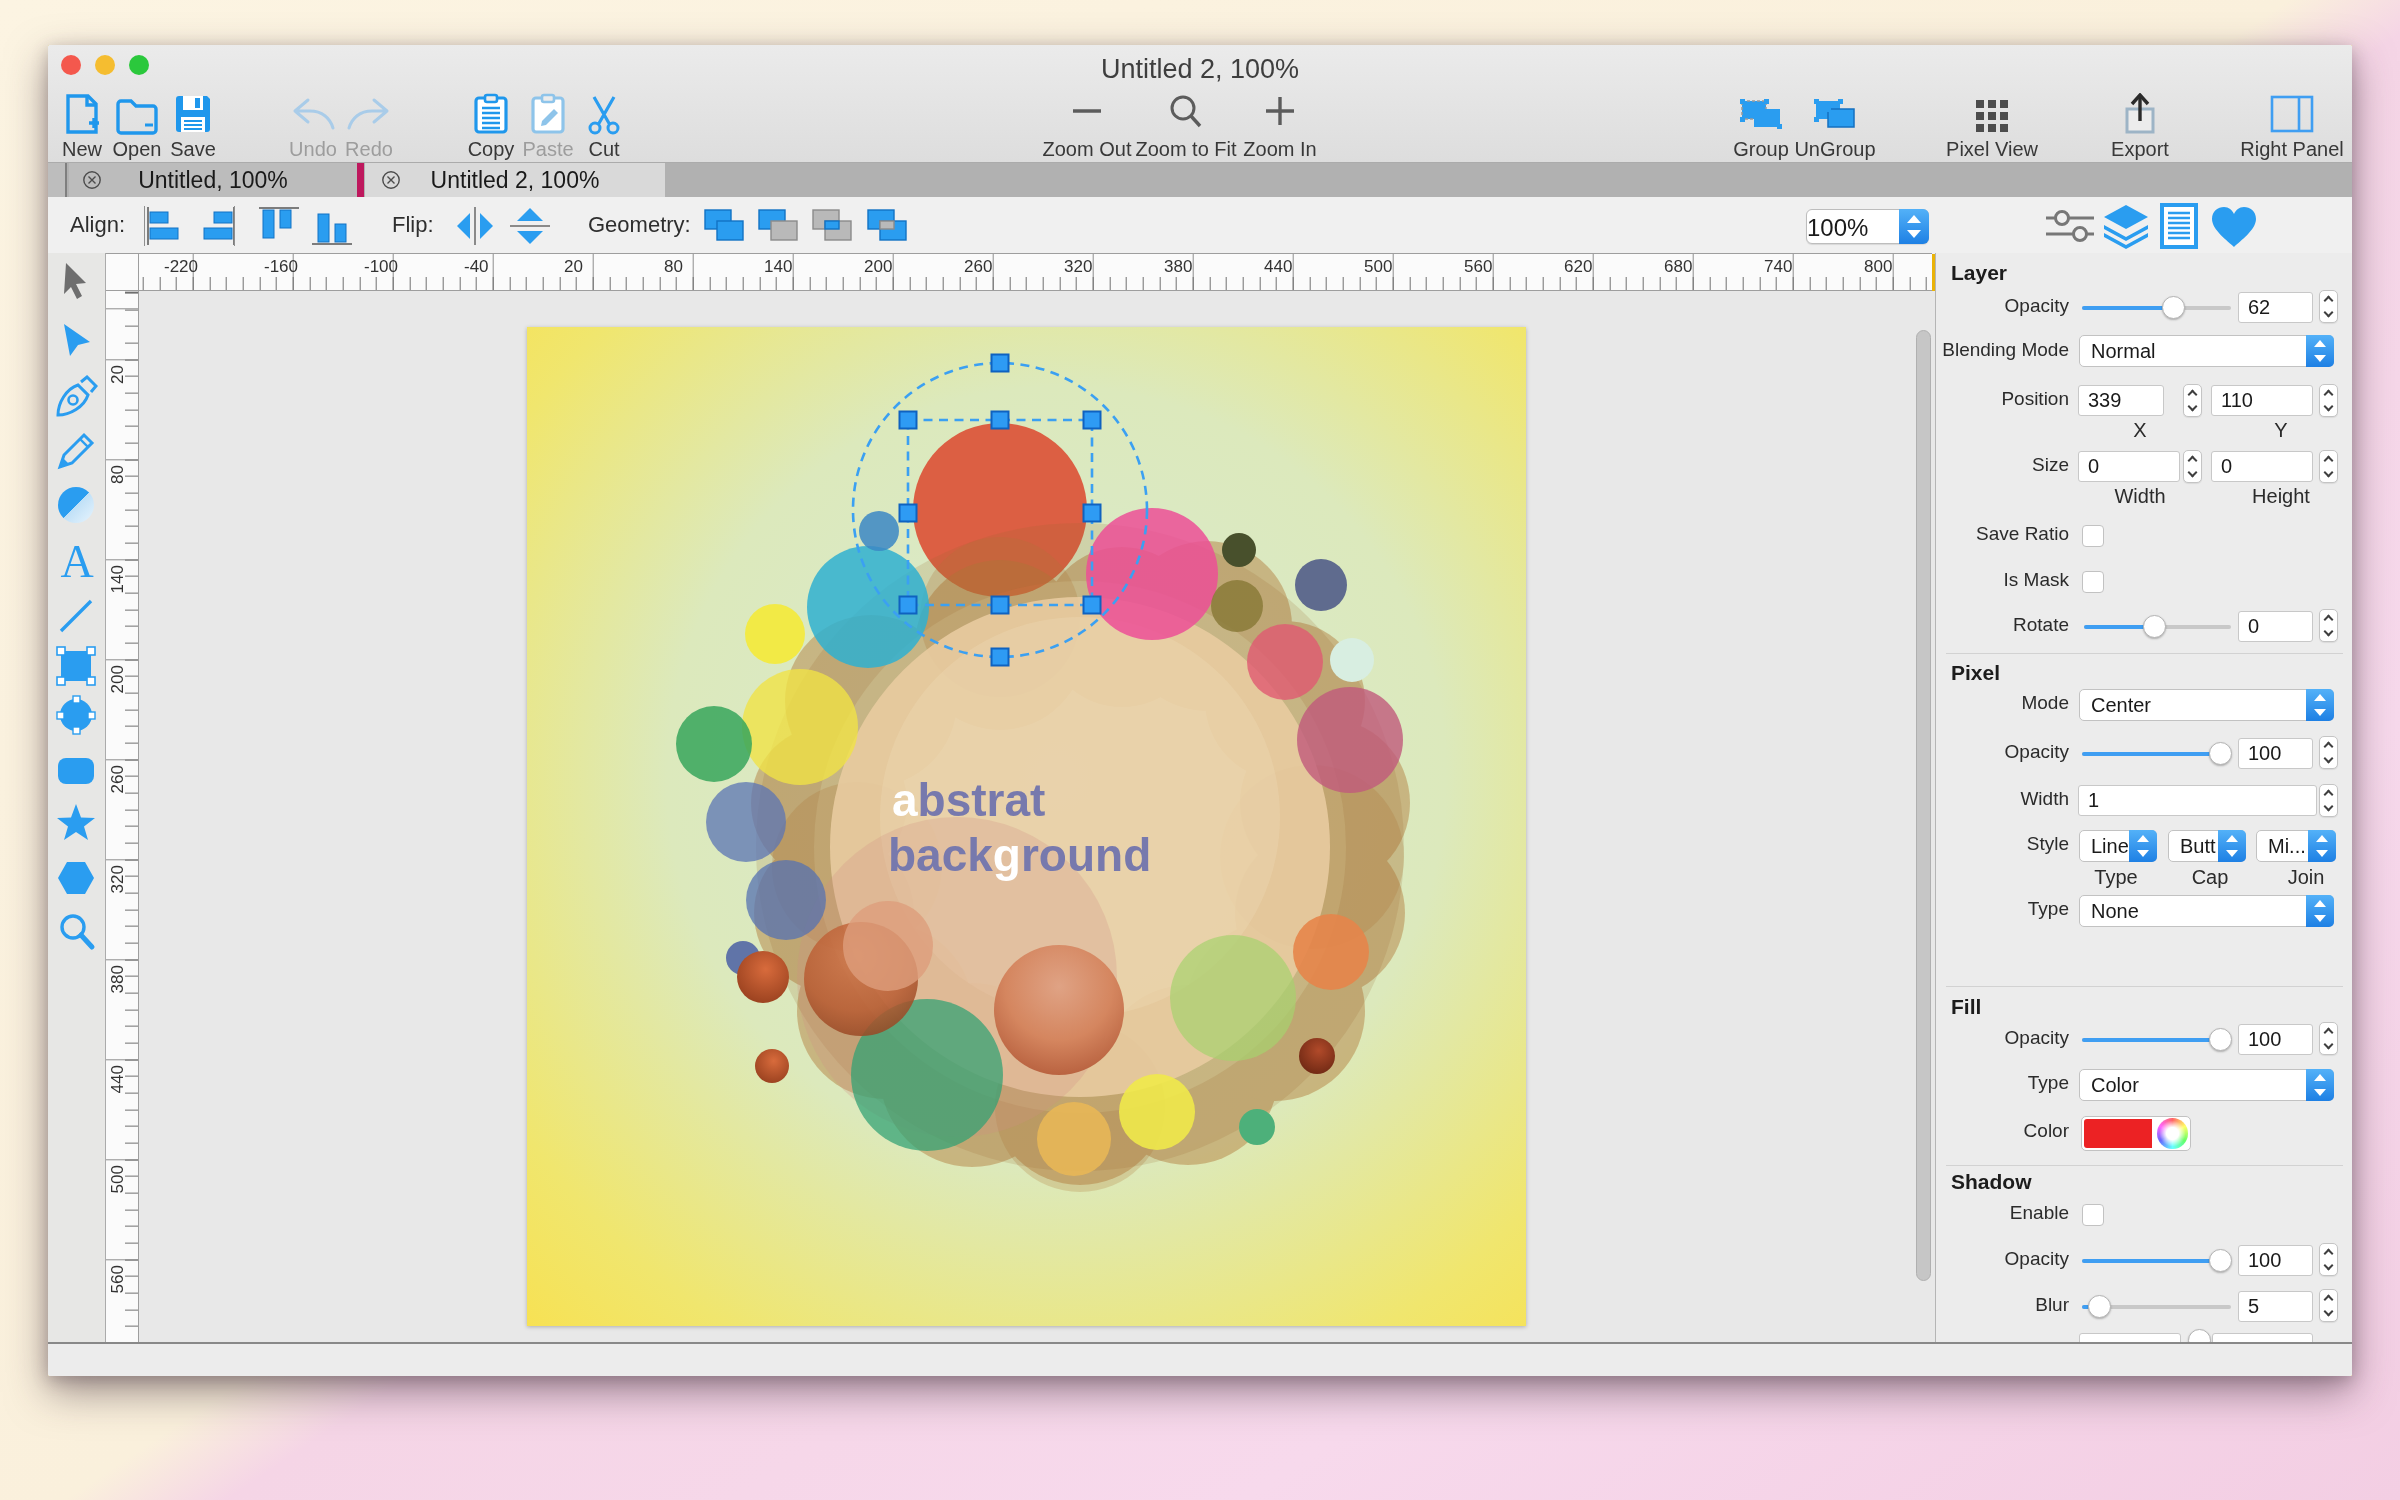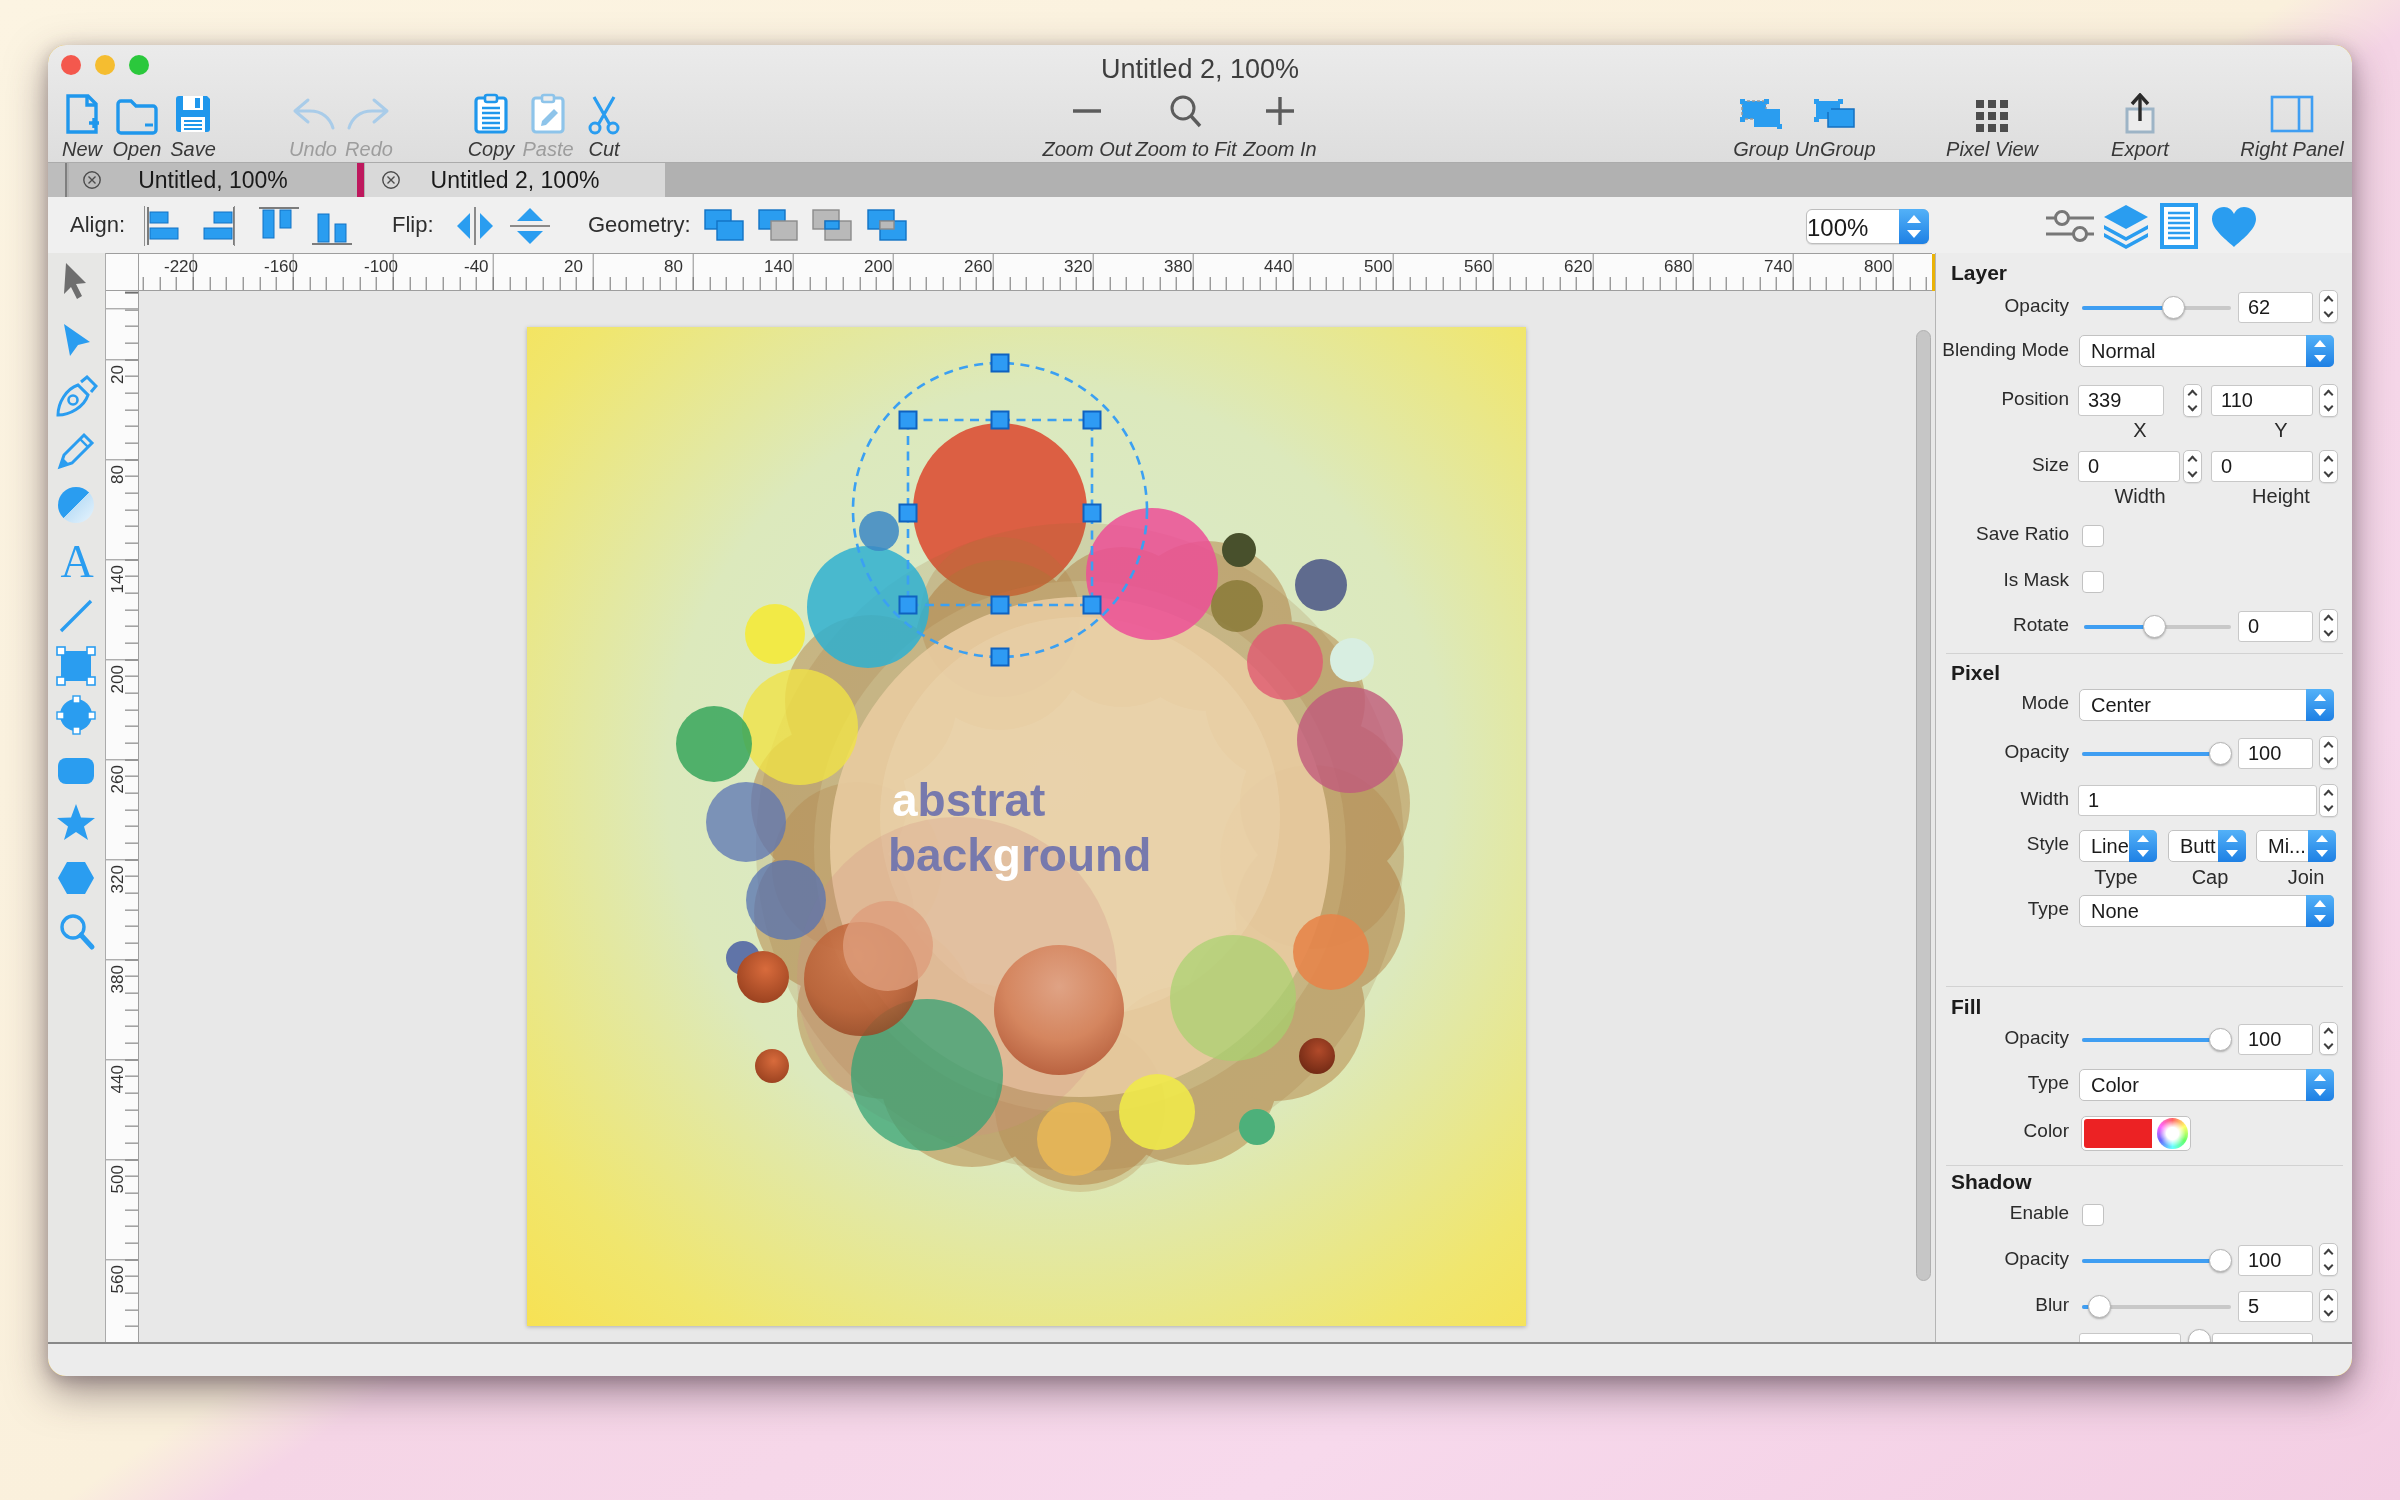--- a/index.html
+++ b/index.html
@@ -4,34 +4,34 @@
 <style>
   * { margin:0; padding:0; box-sizing:border-box; }
   html,body { width:2400px; height:1500px; overflow:hidden; font-family:"Liberation Sans", sans-serif; }
   body {
     background:
       linear-gradient(146deg, #fcf4e2 0%, #faf0dc 49.5%, #f5d5e6 53%, #f7d9ec 75%, #f3cee3 100%);
   }
   .abs { position:absolute; }
   #win {
     position:absolute; left:48px; top:45px; width:2304px; height:1331px;
-    border-radius:18px; overflow:hidden; background:#eab308;
+    border-radius:1px; overflow:hidden; background:#eab308;
     box-shadow: 0 16px 40px rgba(70,50,62,.50), 0 4px 16px rgba(90,70,82,.32);
   }
   
   #toolbar {
     position:absolute; left:0; top:0; width:2304px; height:118px;
     background:linear-gradient(#ebebeb, #dddddd);
     border-bottom:1px solid #ababab;
   }
   #title { position:absolute; left:0; top:9px; width:2304px; text-align:center;
     font-size:27px; color:#3e3e3e; }
   .tbtn { position:absolute; text-align:center; }
   .tbtn svg { display:block; margin:0 auto; }
-  .tlab { font-size:20px; color:#383838; margin-top:3px;font-style:italic; }
+  .tlab { font-size:20px; color:#383838; margin-top:3px; }
   .tlab.dim { color:#9d9d9d; }
   
   #tabbar { position:absolute; left:0; top:118px; width:2304px; height:34px; background:#b1b1b1; }
   .tab { position:absolute; top:0; height:34px; font-size:23px; color:#191919; }
   .tabclose { position:absolute; top:7px; width:20px; height:20px; }
   
   #alignbar { position:absolute; left:0; top:152px; width:2304px; height:57px; background:#f0f0f0; }
   .albl { position:absolute; font-size:22px; color:#2e2e2e; }
   
   #hruler { position:absolute; left:58px; top:208px; width:1826px; height:38px; background:#fbfbfb;

